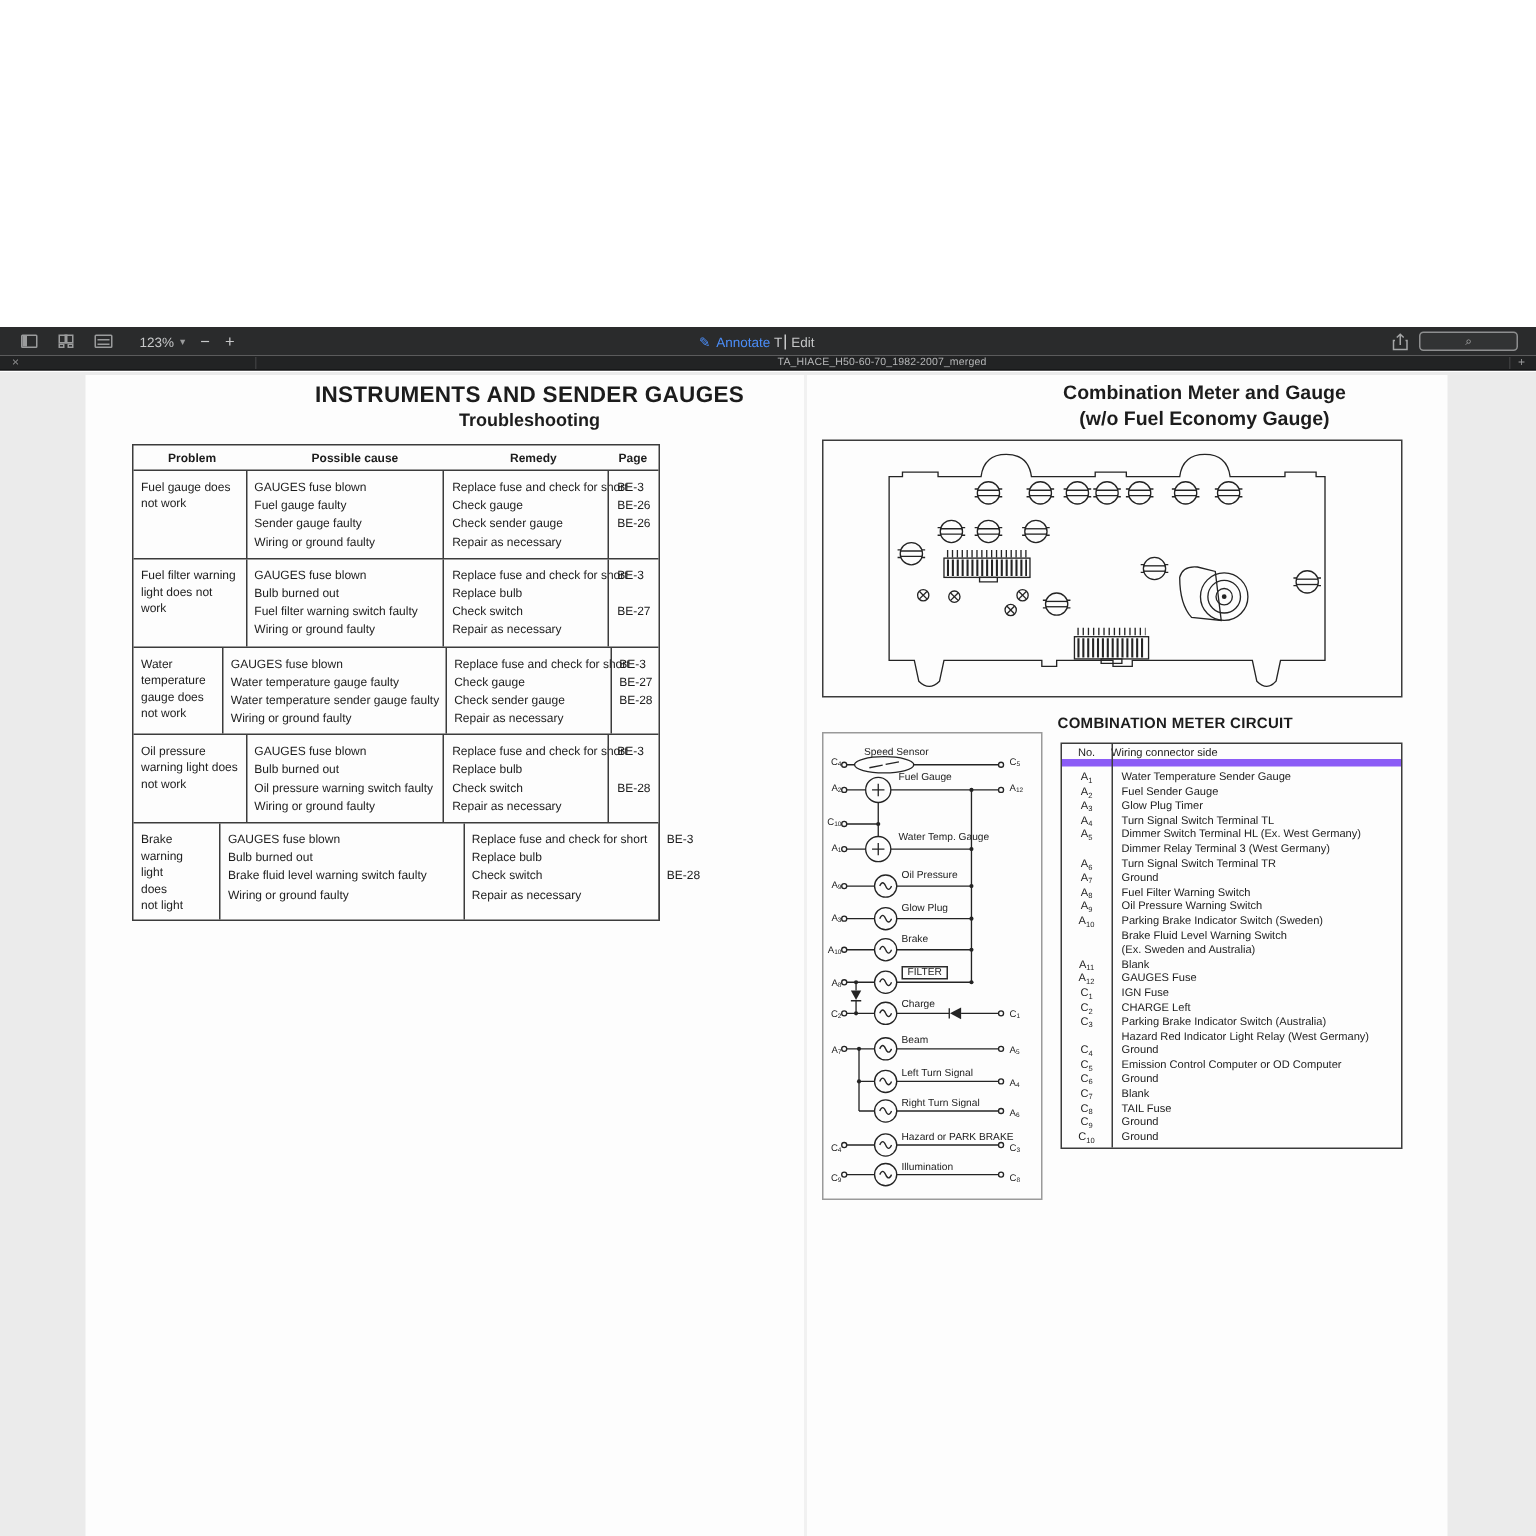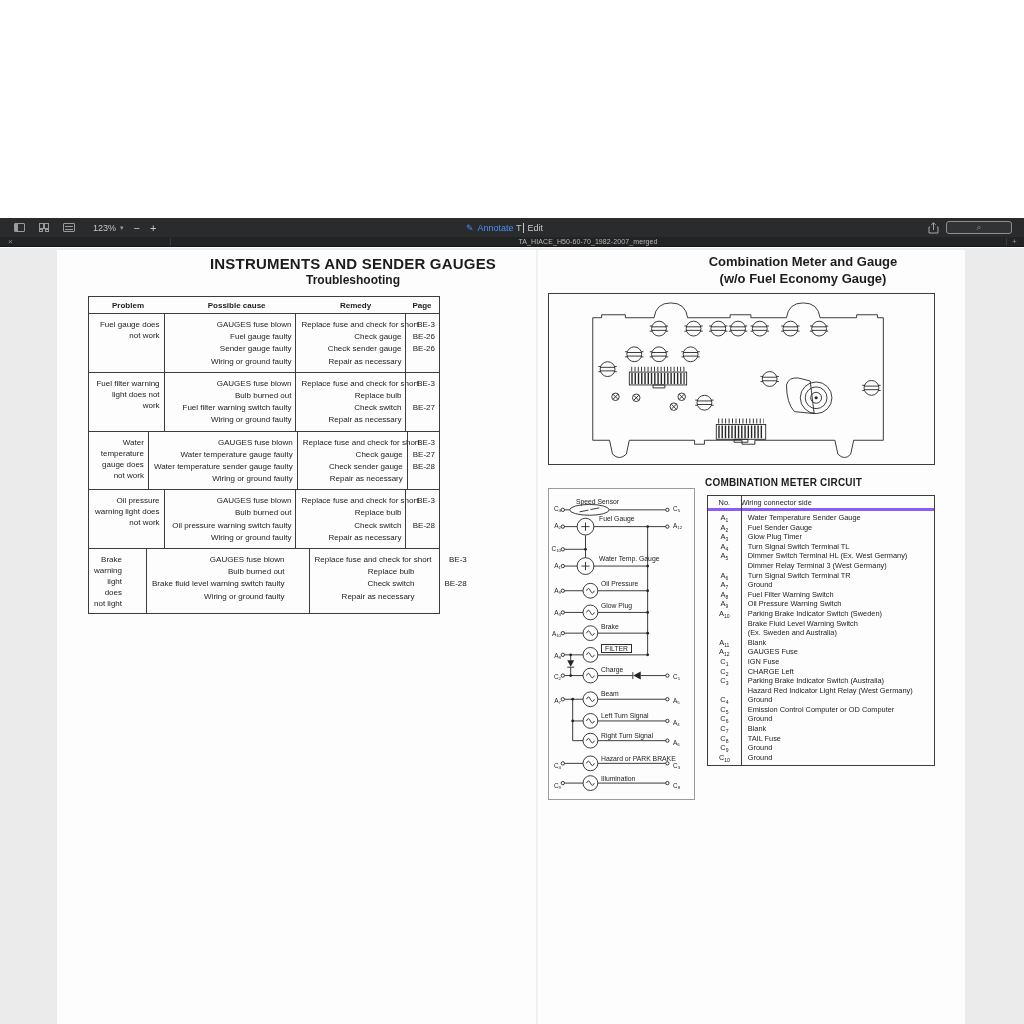--- a/index.html
+++ b/index.html
@@ -43,42 +43,42 @@
   .pdfpage { position:absolute; left:57px; top:2px; width:908px; height:774px; background:#fdfdfd; color:#1c1c1c; }
   .gutter { position:absolute; left:479px; top:0; height:774px; width:2px; background:#f1f1f1; }
 
   
   .lp-title { position:absolute; left:96px; width:400px; top:5px; text-align:center; font-size:15px; font-weight:bold; letter-spacing:.2px; }
   .lp-sub   { position:absolute; left:96px; width:400px; top:23px; text-align:center; font-size:12px; font-weight:bold; }
   .ts-table { position:absolute; left:31px; top:46px; width:352px; border:1px solid #3c3c3c; font-size:8px; }
   .ts-head { display:flex; border-bottom:1px solid #3c3c3c; font-weight:bold; height:17px; align-items:center; }
   .ts-col1 { width:87px; } .ts-col2 { width:155px; } .ts-col3 { width:110px; } .ts-col4 { width:38px; }
   .ts-head div { text-align:center; }
-  .ts-group { display:flex; border-bottom:1px solid #3c3c3c;text-align:right; }
+  .ts-group { display:flex; border-bottom:1px solid #3c3c3c; }
   .ts-group:last-child { border-bottom:none;gap:20px; }
   .ts-cell { padding:5px 4px 4px 5px; }
   .ts-vl { border-left:1px solid #3c3c3c; }
   .ts-line { height:12.2px; line-height:12.2px; white-space:nowrap; overflow:visible; }
   .ts-prob { line-height:11px; }
 
   
   .rp-title { position:absolute; left:546px; width:400px; top:4px; text-align:center; font-size:13px; font-weight:bold; }
   .rp-sub   { position:absolute; left:546px; width:400px; top:21px; text-align:center; font-size:13px; font-weight:bold; }
   .meterbox { position:absolute; left:491px; top:43px; width:387px; height:172px; border:1px solid #3c3c3c; }
   .circuit-heading { position:absolute; left:648px; top:227px; font-size:10px; font-weight:bold; letter-spacing:.2px; }
   .schembox { position:absolute; left:491px; top:238px; width:147px; height:312px; border:1px solid #9a9a9a; }
   .schembox svg { position:absolute; left:0; top:0; }
   .sch-label { position:absolute; font-size:6.8px; white-space:nowrap; color:#1c1c1c; }
   .sch-label.boxed { border:1px solid #2c2c2c; padding:0 3px; background:#fdfdfd; }
   .sch-term { position:absolute; font-size:6.4px; color:#1c1c1c; white-space:nowrap; }
   .sch-term.left { width:12px; text-align:right; }
   sub { font-size:68%; vertical-align:-18%; letter-spacing:0; }
 
   .conn-table { position:absolute; left:650px; top:245px; width:228px; border:1px solid #3c3c3c; font-size:7.4px; }
-  .conn-head { display:flex; border-bottom:3px solid #8b5cf6; height:15px; align-items:center; }
+  .conn-head { display:flex; border-bottom:5px solid #8b5cf6; height:15px; align-items:center; }
   .conn-no { width:33px; text-align:center; }
   .conn-side { width:195px; text-align:left; }
   .conn-body { padding:2px 0 3px 0; }
   .conn-line { display:flex; height:9.6px; line-height:9.6px; }
   .conn-line .no { width:33px; text-align:center; }
   .conn-line .tx { width:195px; padding-left:7px; white-space:nowrap; }
   .conn-vl { position:absolute; left:33px; top:0; bottom:0; border-left:1px solid #3c3c3c; }
 
   svg .ln { stroke:#242424; stroke-width:0.9; fill:none; }
   svg .fl { fill:#242424; stroke:none; }

